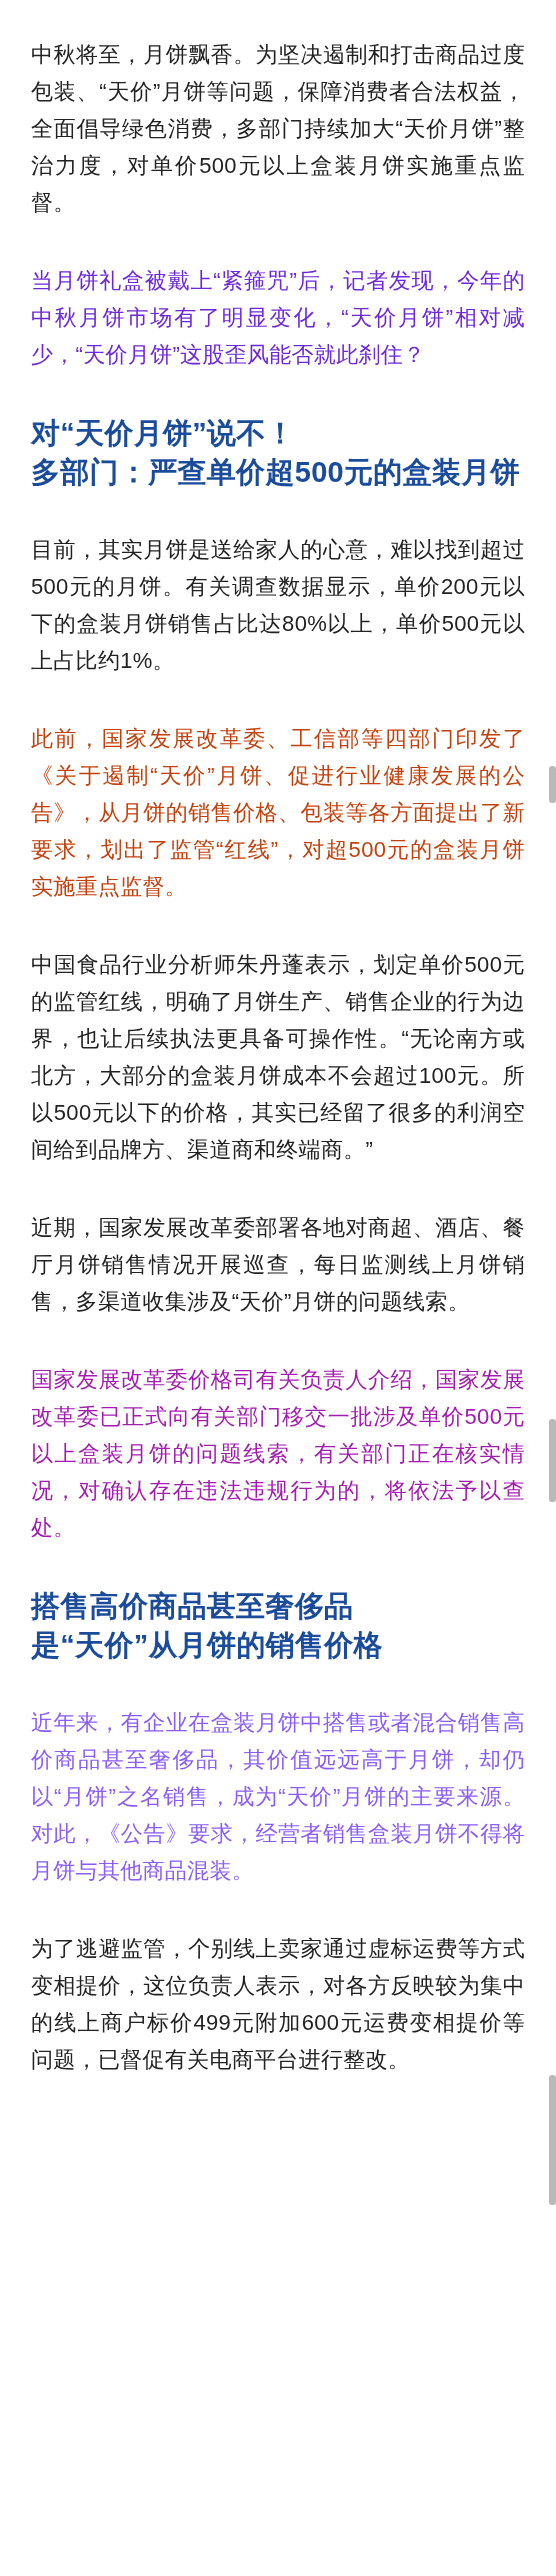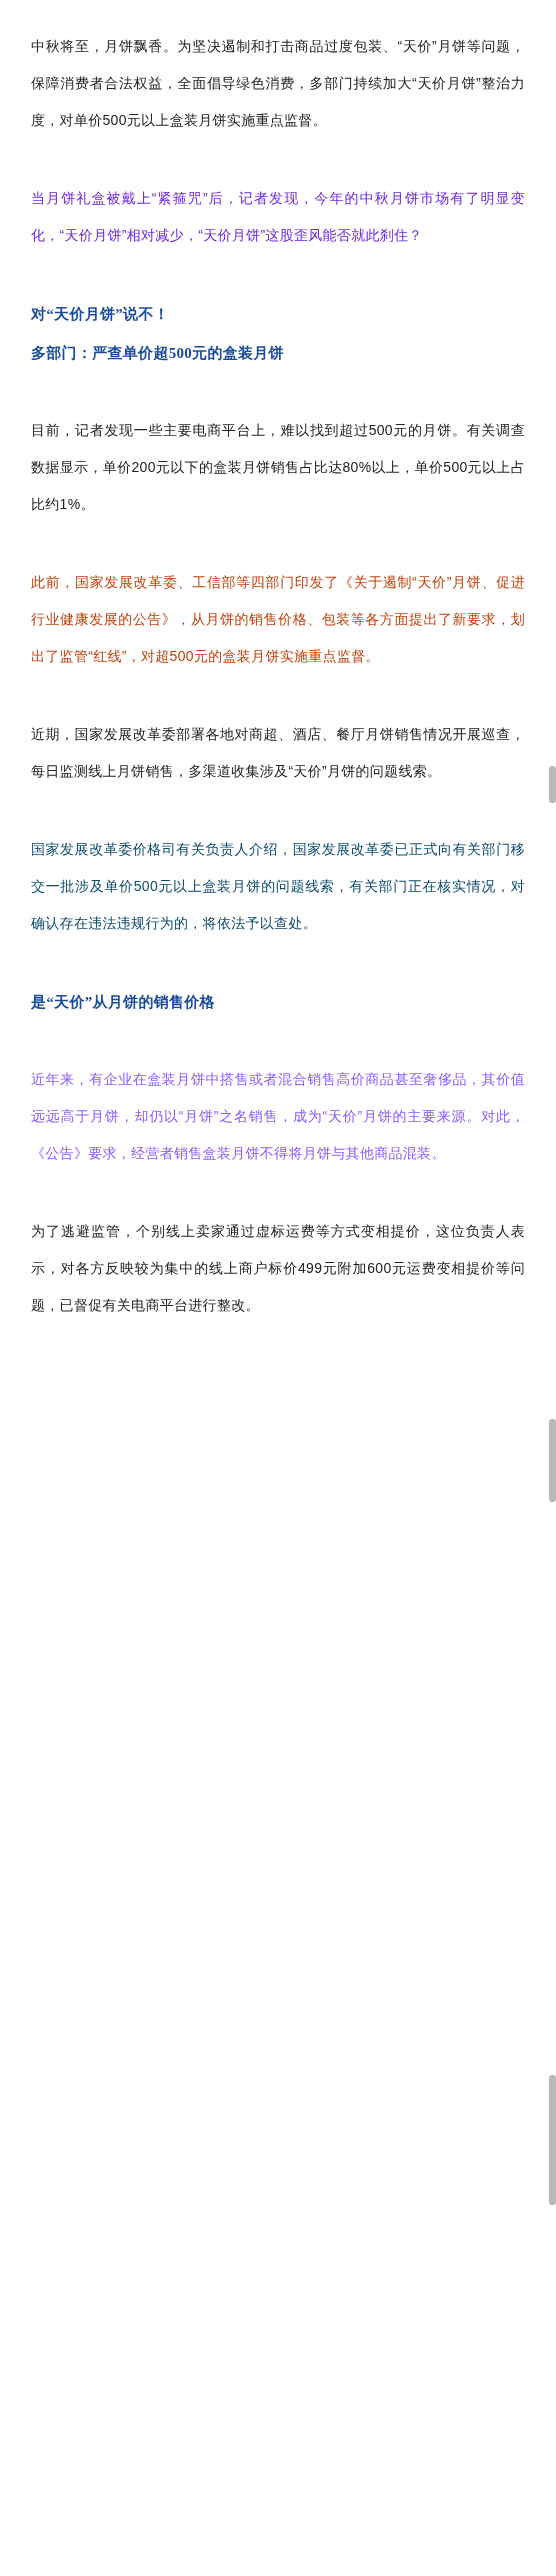--- a/index.html
+++ b/index.html
@@ -11,60 +11,61 @@
     width: 556px;
     height: 3552px;
     overflow: hidden;
     position: relative;
     font-family: "Liberation Sans", sans-serif;
   }
   .content {
     padding: 19.6px 31px 0 31px;
   }
   p.para {
-    font-size: 14px;
+    font-size: 22px;
     line-height: 37px;
     color: #222222;
-    margin: 8px 0 41px 0;
+    margin: 16px 0 41px 0;
     text-align: justify;
     letter-spacing: 0.3px;
     word-break: break-all;
   }
   h2.head {
-    font-size: 15px;
+    font-size: 29px;
     line-height: 39px;
     font-weight: bold;
     color: #1b4c9c;
     margin: 0 0 39px 0;
     letter-spacing: 0.3px;
-    font-family: Liberation Serif, serif;
   }
   h2.head span { display: block; }
   .scroll-thumb {
     position: absolute;
     right: 0;
     width: 6.7px;
     border-radius: 3.1px;
   }
 </style>
 </head>
 <body>
 
 <article class="content">
     <p class="para" style="color: rgb(34, 34, 34);">中秋将至，月饼飘香。为坚决遏制和打击商品过度包装、“天价”月饼等问题，保障消费者合法权益，全面倡导绿色消费，多部门持续加大“天价月饼”整治力度，对单价500元以上盒装月饼实施重点监督。</p>
     <p class="para" style="color: #6d28d9;">当月饼礼盒被戴上“紧箍咒”后，记者发现，今年的中秋月饼市场有了明显变化，“天价月饼”相对减少，“天价月饼”这股歪风能否就此刹住？</p>
     <h2 class="head" style="color: rgb(27, 76, 156);">
       <span>对“天价月饼”说不！</span>
       <span>多部门：严查单价超500元的盒装月饼</span>
     </h2>
-    <p class="para" style="color: rgb(34, 34, 34);">目前，记者发现一些主要电商平台上，难以找到超过500元的月饼。有关调查数据显示，单价200元以下的盒装月饼销售占比达80%以上，单价500元以上占比约1%。</p>
+    <p class="para" style="color: rgb(34, 34, 34);">目前，其实月饼是送给家人的心意，难以找到超过500元的月饼。有关调查数据显示，单价200元以下的盒装月饼销售占比达80%以上，单价500元以上占比约1%。</p>
     <p class="para" style="color: #c2410c;">此前，国家发展改革委、工信部等四部门印发了《关于遏制“天价”月饼、促进行业健康发展的公告》，从月饼的销售价格、包装等各方面提出了新要求，划出了监管“红线”，对超500元的盒装月饼实施重点监督。</p>
+    <p class="para" style="color: rgb(34, 34, 34);">中国食品行业分析师朱丹蓬表示，划定单价500元的监管红线，明确了月饼生产、销售企业的行为边界，也让后续执法更具备可操作性。“无论南方或北方，大部分的盒装月饼成本不会超过100元。所以500元以下的价格，其实已经留了很多的利润空间给到品牌方、渠道商和终端商。”</p>
     <p class="para" style="color: rgb(34, 34, 34);">近期，国家发展改革委部署各地对商超、酒店、餐厅月饼销售情况开展巡查，每日监测线上月饼销售，多渠道收集涉及“天价”月饼的问题线索。</p>
-    <p class="para" style="color: #0c4a6e;">国家发展改革委价格司有关负责人介绍，国家发展改革委已正式向有关部门移交一批涉及单价500元以上盒装月饼的问题线索，有关部门正在核实情况，对确认存在违法违规行为的，将依法予以查处。</p>
+    <p class="para" style="color: #a21caf;">国家发展改革委价格司有关负责人介绍，国家发展改革委已正式向有关部门移交一批涉及单价500元以上盒装月饼的问题线索，有关部门正在核实情况，对确认存在违法违规行为的，将依法予以查处。</p>
     <h2 class="head" style="color: rgb(27, 76, 156);">
+      <span>搭售高价商品甚至奢侈品</span>
       <span>是“天价”从月饼的销售价格</span>
     </h2>
     <p class="para" style="color: #8b5cf6;">近年来，有企业在盒装月饼中搭售或者混合销售高价商品甚至奢侈品，其价值远远高于月饼，却仍以“月饼”之名销售，成为“天价”月饼的主要来源。对此，《公告》要求，经营者销售盒装月饼不得将月饼与其他商品混装。</p>
     <p class="para" style="color: rgb(34, 34, 34);">为了逃避监管，个别线上卖家通过虚标运费等方式变相提价，这位负责人表示，对各方反映较为集中的线上商户标价499元附加600元运费变相提价等问题，已督促有关电商平台进行整改。</p>
   </article>
 <div>
     <div class="scroll-thumb" style="top: 766px; height: 37px; background: rgb(185, 185, 185);"></div>
     <div class="scroll-thumb" style="top: 1419px; height: 83px; background: rgb(185, 185, 185);"></div>
     <div class="scroll-thumb" style="top: 2075px; height: 130px; background: rgb(185, 185, 185);"></div>
   </div>

